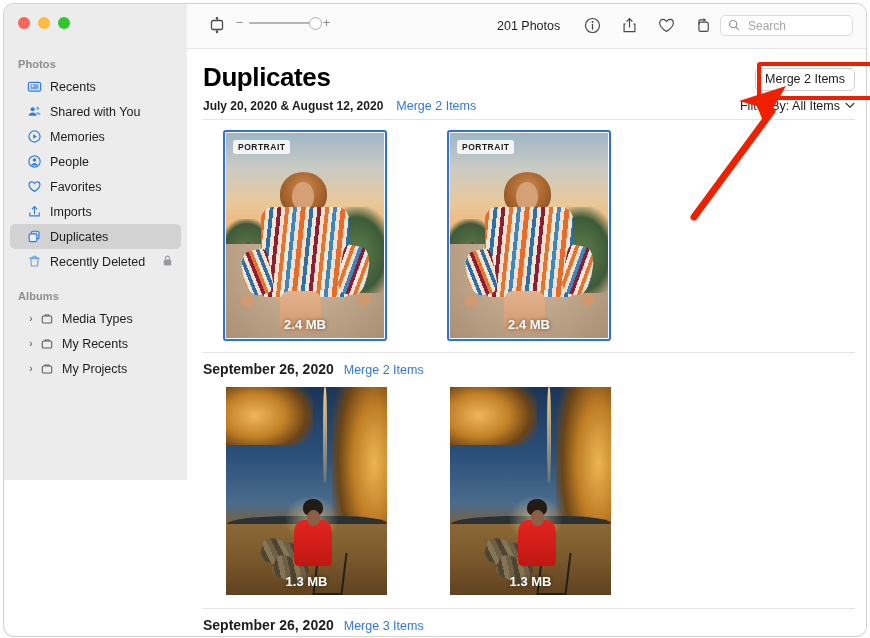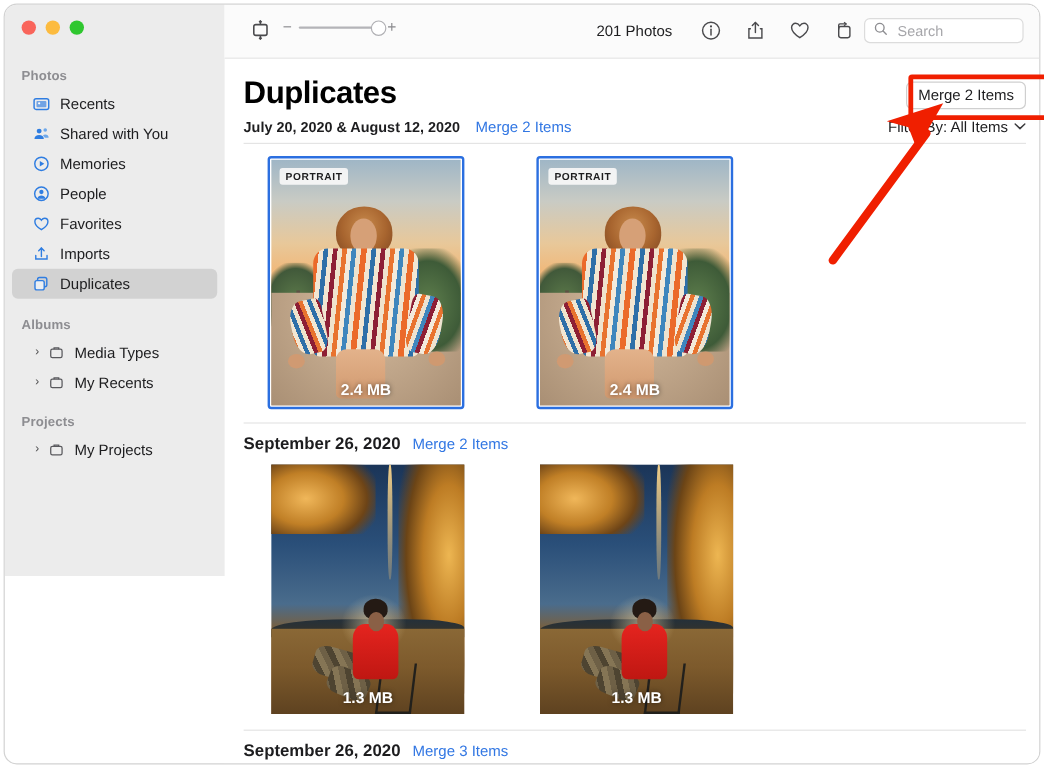--- a/index.html
+++ b/index.html
@@ -529,20 +529,36 @@
         <div class="sb-item selected">
           <span class="sb-ico">
             <svg width="15" height="15" viewBox="0 0 16 16">
                 <rect x="4.6" y="2.4" width="8.2" height="8.2" rx="1.7" fill="none" stroke="#2f7de1" stroke-width="1.25"></rect>
                 <rect x="2.3" y="5.2" width="8.2" height="8.2" rx="1.7" fill="#eceff2" stroke="#2f7de1" stroke-width="1.25"></rect>
               </svg>
           </span>
           <span class="sb-label">Duplicates</span>
         </div>
 
+        <div class="sb-item">
+          <span class="sb-ico">
+            <svg width="15" height="15" viewBox="0 0 16 16">
+                <path d="M4 4.6h8l-.7 8.2H4.7z" fill="none" stroke="#5fa3ea" stroke-width="1.2" stroke-linejoin="round"></path>
+                <path d="M2.9 4.3h10.2" stroke="#5fa3ea" stroke-width="1.2" stroke-linecap="round"></path>
+                <path d="M6.3 4.2V3c0-.4.3-.7.7-.7h2c.4 0 .7.3.7.7v1.2" fill="none" stroke="#5fa3ea" stroke-width="1.1"></path>
+              </svg>
+          </span>
+          <span class="sb-label">Recently Deleted</span>
+          <span class="sb-lock">
+            <svg width="11" height="13" viewBox="0 0 12 14">
+                <rect x="2" y="6" width="8" height="6.4" rx="1.4" fill="#9a9a9e"></rect>
+                <path d="M3.9 6V4.3a2.1 2.1 0 014.2 0V6" fill="none" stroke="#9a9a9e" stroke-width="1.15"></path>
+              </svg>
+          </span>
+        </div>
 
         <div class="sb-section-title" style="margin-top:10px;">Albums</div>
 
         <div class="sb-item group">
           <span class="sb-chev">›</span>
           <span class="sb-ico">
             <svg width="14" height="14" viewBox="0 0 16 16">
                 <rect x="2.6" y="4.6" width="10.8" height="8" rx="1.6" fill="none" stroke="#59595d" stroke-width="1.2"></rect>
                 <path d="M5.8 4.5V3.4h4.4v1.1" fill="none" stroke="#59595d" stroke-width="1.2"></path>
               </svg>
@@ -554,21 +570,20 @@
           <span class="sb-chev">›</span>
           <span class="sb-ico">
             <svg width="14" height="14" viewBox="0 0 16 16">
                 <rect x="2.6" y="4.6" width="10.8" height="8" rx="1.6" fill="none" stroke="#59595d" stroke-width="1.2"></rect>
                 <path d="M5.8 4.5V3.4h4.4v1.1" fill="none" stroke="#59595d" stroke-width="1.2"></path>
               </svg>
           </span>
           <span class="sb-label">My Recents</span>
         </div>
 
-        <div class="sb-section-title" style="margin-top:9px;">Projects</div>
 
         <div class="sb-item group">
           <span class="sb-chev">›</span>
           <span class="sb-ico">
             <svg width="14" height="14" viewBox="0 0 16 16">
                 <rect x="2.6" y="4.6" width="10.8" height="8" rx="1.6" fill="none" stroke="#59595d" stroke-width="1.2"></rect>
                 <path d="M5.8 4.5V3.4h4.4v1.1" fill="none" stroke="#59595d" stroke-width="1.2"></path>
               </svg>
           </span>
           <span class="sb-label">My Projects</span>

